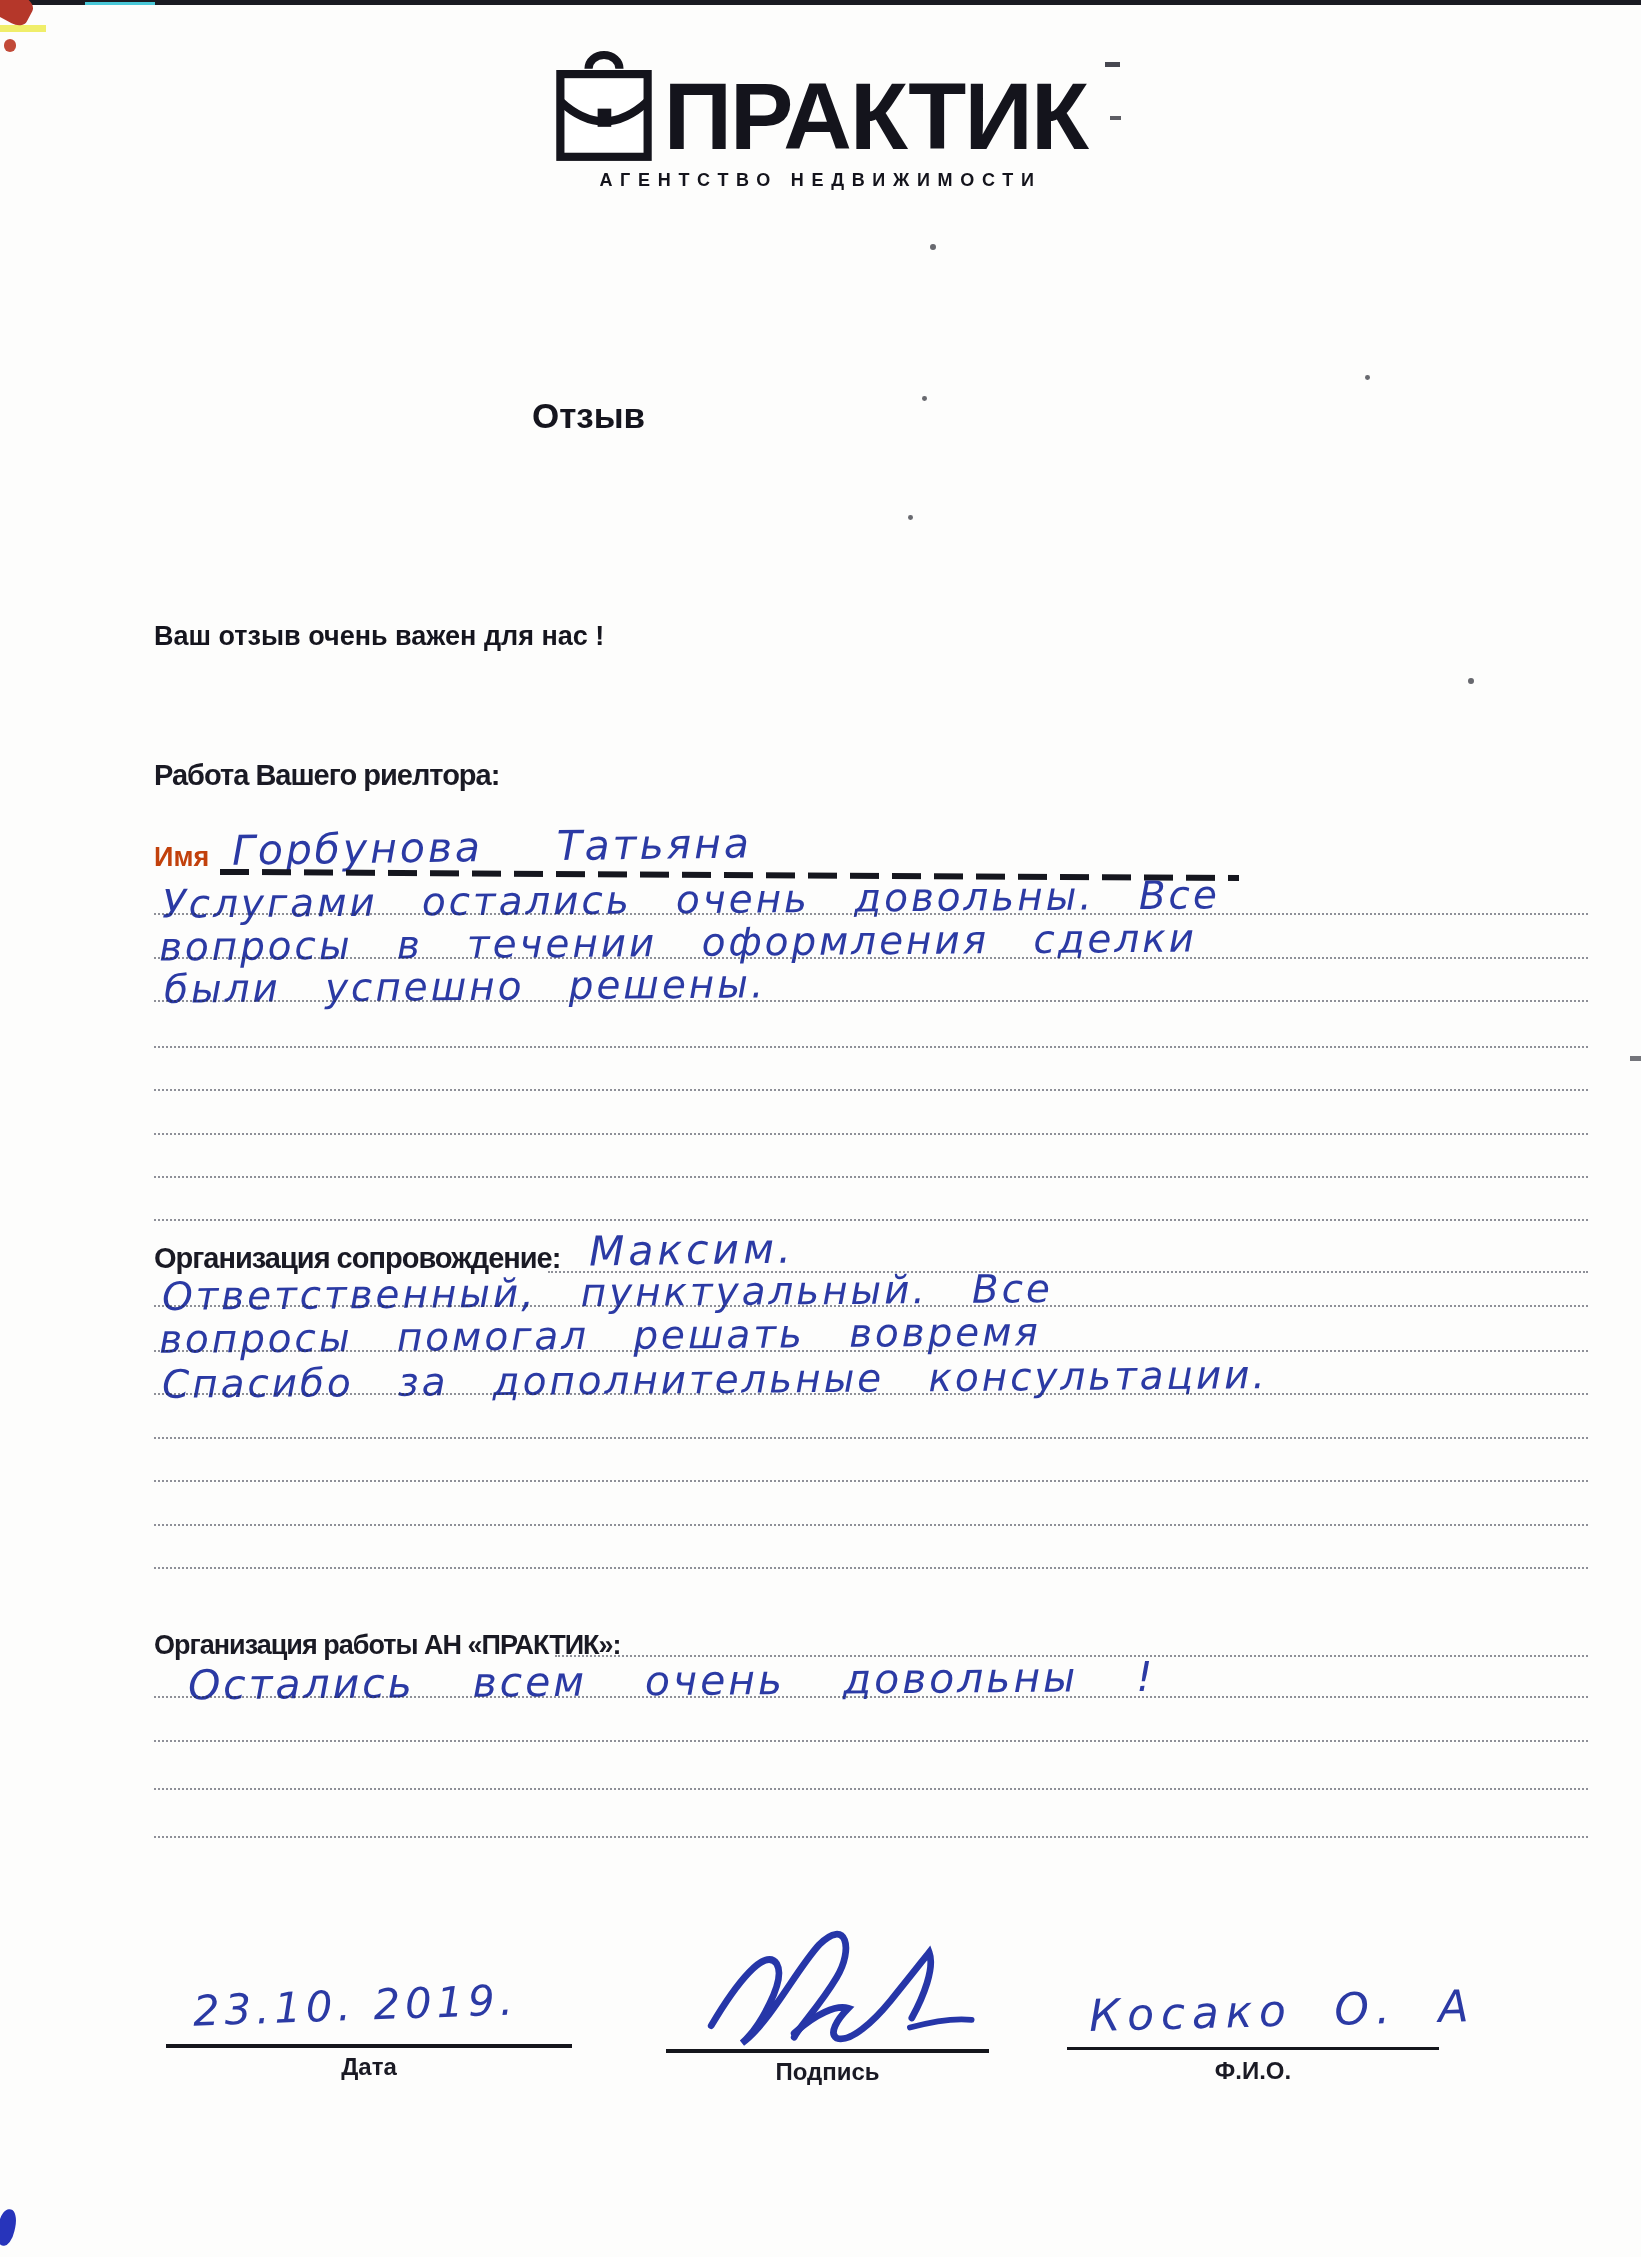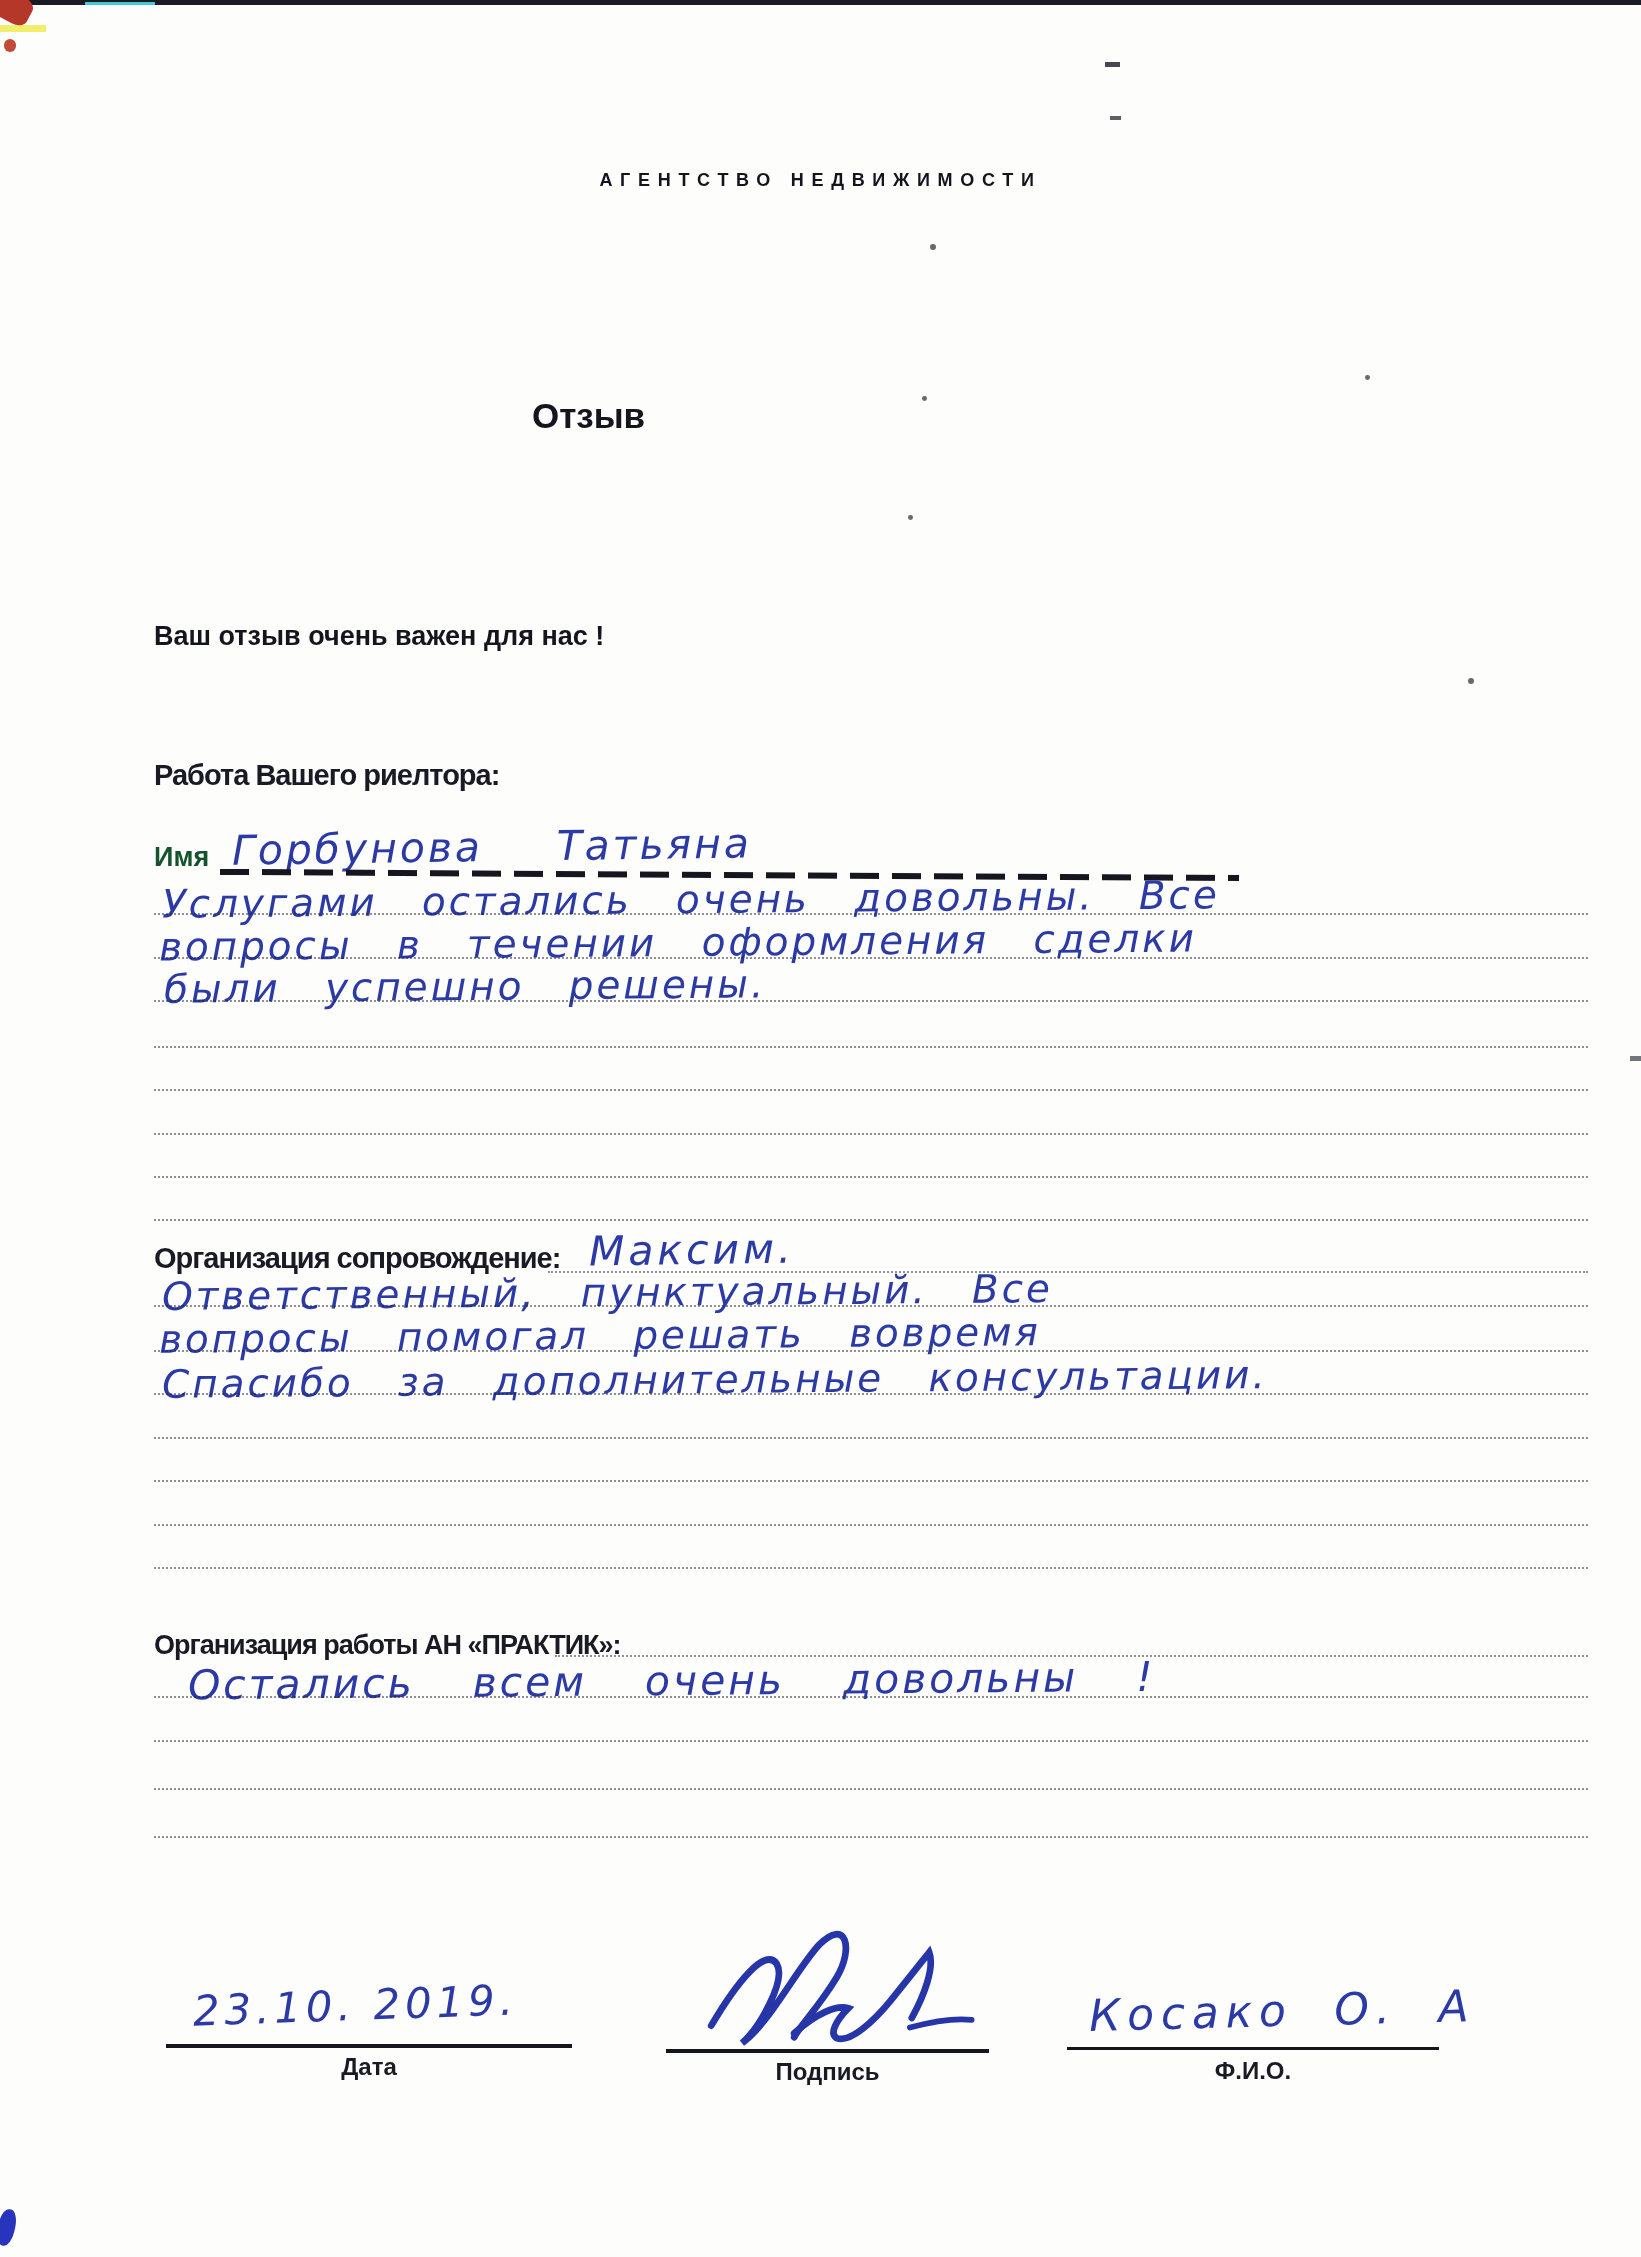--- a/index.html
+++ b/index.html
@@ -11,21 +11,21 @@
   .abs{position:absolute;}
   
   .brand-row{top:46px;left:0;width:100%;display:flex;justify-content:center;align-items:flex-end;gap:9.7px;}
   .brand-text{font-size:95px;font-weight:700;letter-spacing:-1.9px;line-height:1;color:#14141c;}
   .tagline{top:170px;left:0;width:100%;text-align:center;font-size:18px;font-weight:700;letter-spacing:7.7px;color:#14141c;}
   .headline{top:280px;left:154px;width:869px;text-align:center;font-size:34px;font-weight:700;letter-spacing:-0.5px;color:#15151e;}
   .form-title{top:396px;left:154px;width:869px;text-align:center;font-size:35px;font-weight:700;color:#15151e;}
   .intro{top:469px;left:154px;width:869px;font-size:25px;font-weight:700;letter-spacing:-0.5px;line-height:1.55;text-align:justify;color:#15151e;}
   .note{top:621px;left:154px;font-size:27px;font-weight:700;color:#15151e;}
   .sec-label{font-size:29px;font-weight:700;letter-spacing:-1px;color:#1a1a24;}
-  .small-label{font-size:27px;font-weight:600;color:#14532d;}
+  .small-label{font-size:27px;font-weight:600;color:#c2410c;}
   .foot-label{font-size:24px;font-weight:600;color:#1a1a24;text-align:center;}
   
   .hw{font-family:"DejaVu Sans",sans-serif;font-style:italic;color:#2b3aa4;white-space:nowrap;}
   .hw-line{font-size:39px;letter-spacing:2.9px;word-spacing:29px;transform:rotate(-0.5deg);}
   .hw-name{font-size:41px;letter-spacing:2.9px;word-spacing:58px;transform:rotate(-0.8deg);}
   .hw-big{font-size:41px;letter-spacing:3.9px;word-spacing:39px;transform:rotate(-0.8deg);}
   
   .rule{height:0;border-bottom:2.9px dotted rgba(32,35,52,0.5);}
   .dash-line{height:5.8px;background:repeating-linear-gradient(90deg,#15161e 0 29px,transparent 29px 42px);transform:rotate(0.35deg);}
   .solid-line{height:3.9px;background:#15161c;}
@@ -46,20 +46,31 @@
   <div class="abs" style="top:2209px;left:-1.9px;width:17.4px;height:37px;background:#2734bb;border-radius:45%;transform:rotate(12deg);"></div>
   <div class="abs speck" style="top:244px;left:930px;width:5.8px;height:5.8px;"></div>
   <div class="abs speck" style="top:396px;left:922px;width:4.8px;height:4.8px;"></div>
   <div class="abs speck" style="top:515px;left:908px;width:4.8px;height:4.8px;"></div>
   <div class="abs speck" style="top:678px;left:1468px;width:5.8px;height:5.8px;"></div>
   <div class="abs speck" style="top:375px;left:1365px;width:4.8px;height:4.8px;"></div>
   <div class="abs" style="top:62px;left:1105px;width:15.4px;height:4.8px;background:rgba(25,26,36,0.8);"></div>
   <div class="abs" style="top:116px;left:1110px;width:10.6px;height:3.9px;background:rgba(25,26,36,0.7);"></div>
   <div class="abs" style="top:1056px;left:1630px;width:11.6px;height:4.8px;background:rgba(25,26,36,0.6);"></div>
 
+  <div class="abs brand-row">
+    <span style="display:inline-block;line-height:0;">
+      <svg width="100" height="118" viewBox="0 0 110 128">
+        <path d="M38,24 a17,15 0 0 1 34,0" fill="none" stroke="#14141c" stroke-width="9"></path>
+        <rect x="7" y="30" width="96" height="91" fill="#ffffff" stroke="#14141c" stroke-width="9"></rect>
+        <path d="M7,60 q24,22 48,22 q24,0 48,-22" fill="none" stroke="#14141c" stroke-width="9"></path>
+        <rect x="48" y="68" width="15" height="20" fill="#14141c"></rect>
+      </svg>
+    </span>
+    <span class="brand-text">ПРАКТИК</span>
+  </div>
   <div class="abs tagline">АГЕНТСТВО НЕДВИЖИМОСТИ</div>
 
   <div class="abs form-title">Отзыв</div>
   <div class="abs note">Ваш отзыв очень важен для нас !</div>
 
   <div class="abs sec-label" style="top:759px;left:154px;">Работа Вашего риелтора:</div>
 
   <div class="abs small-label" style="top:842px;left:154px;">Имя</div>
   <div class="abs hw hw-name" style="top:823px;left:232px;">Горбунова Татьяна</div>
   <div class="abs dash-line" style="top:872px;left:220px;width:1019px;"></div>

